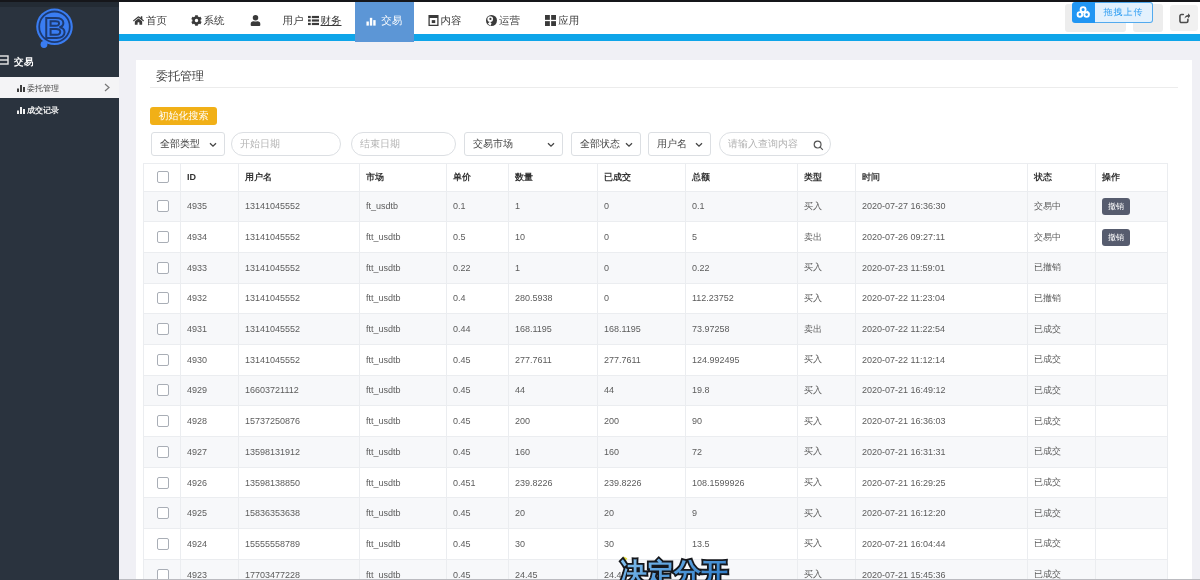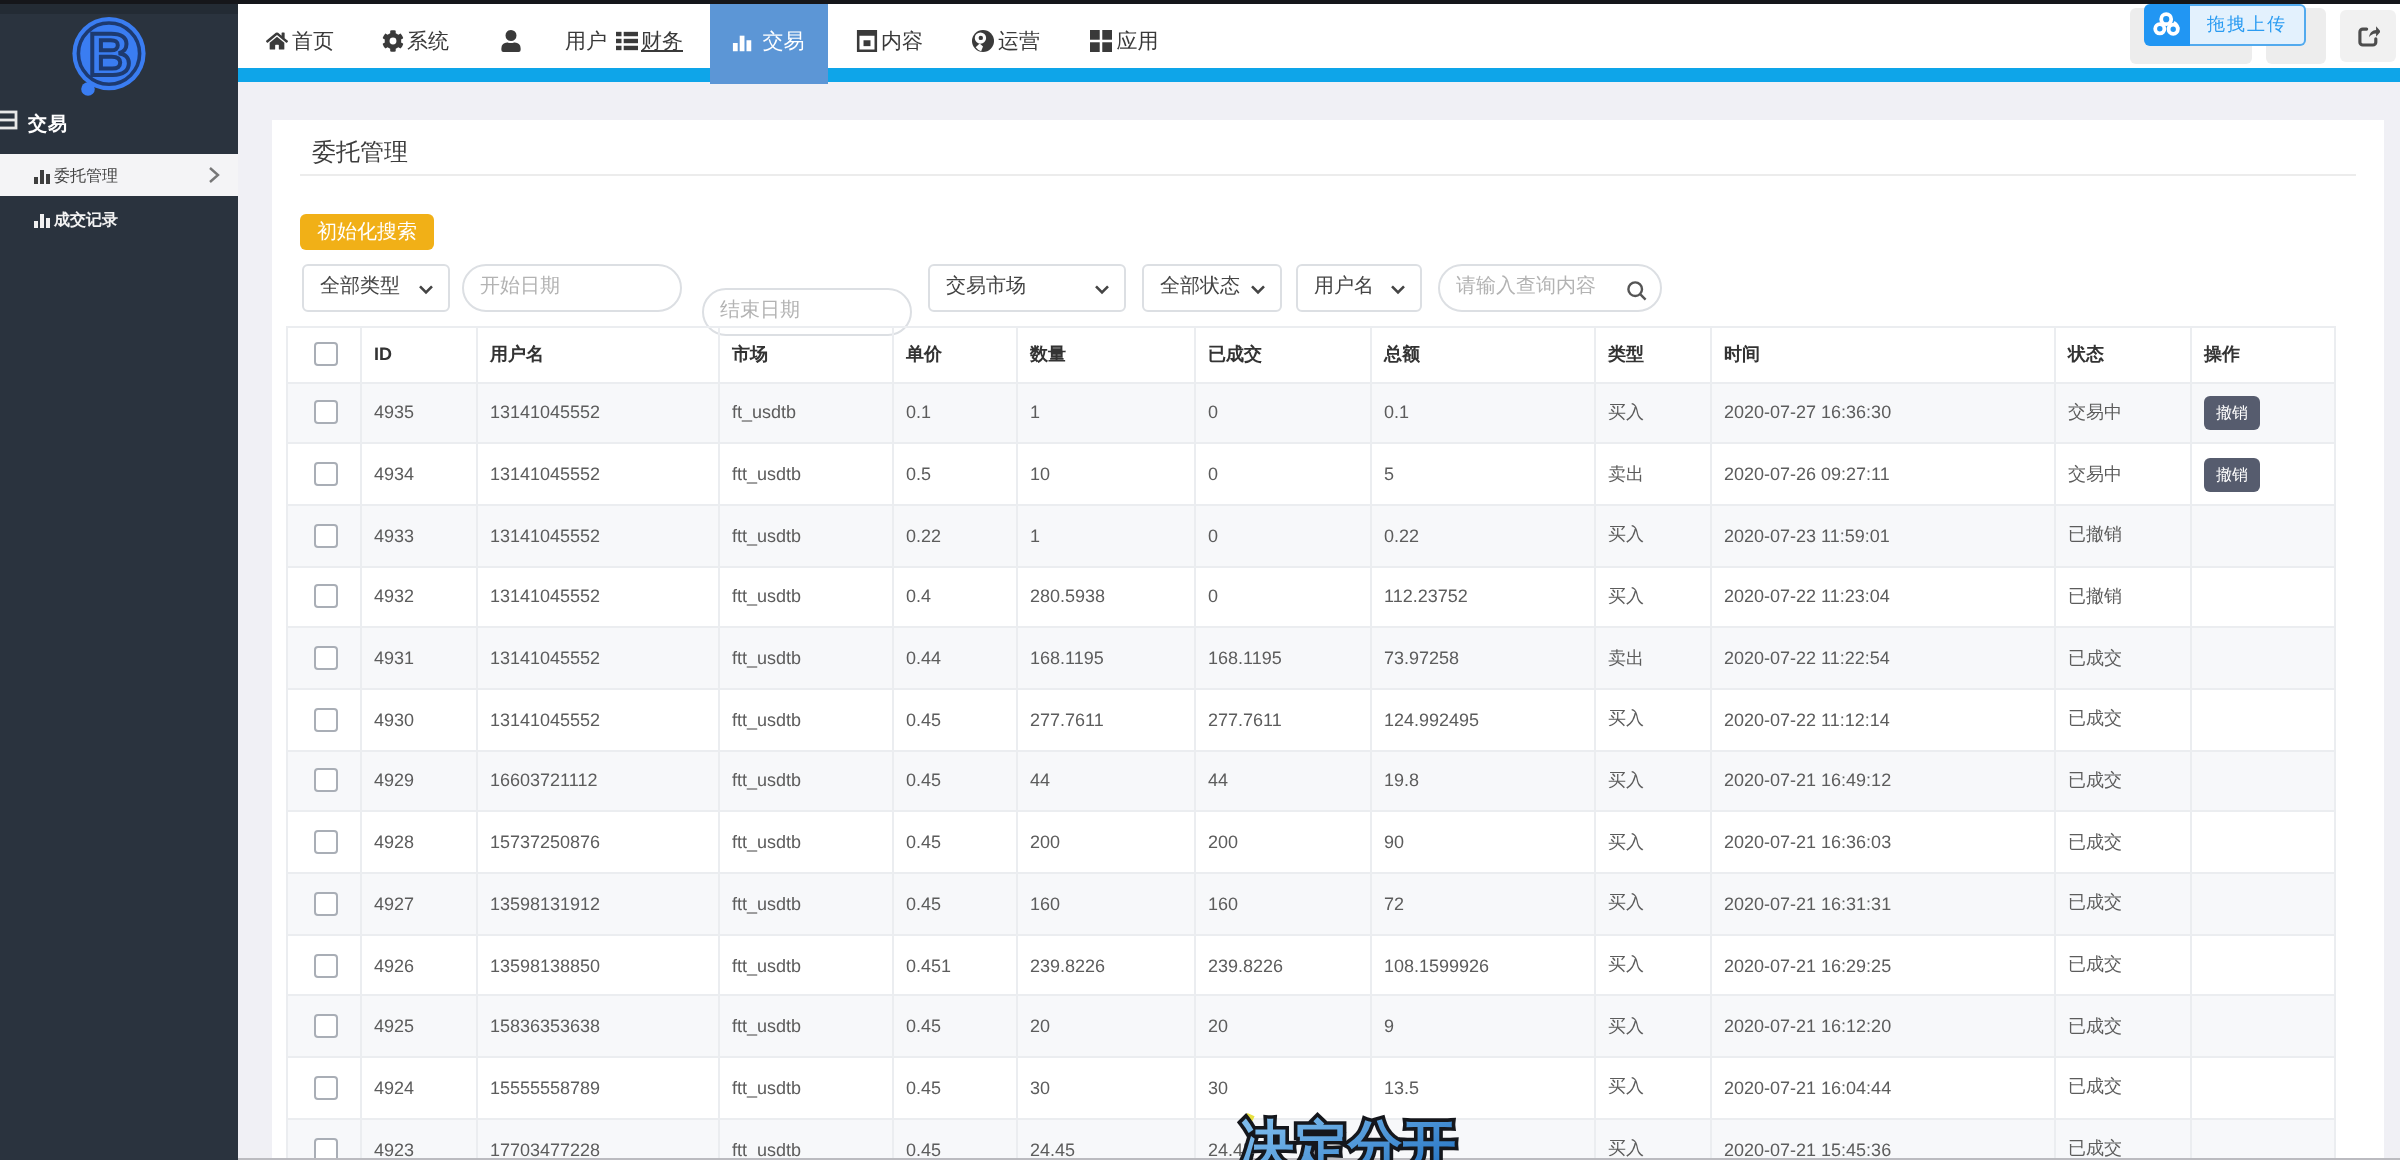--- a/index.html
+++ b/index.html
@@ -189,21 +189,21 @@
 
 <div id="panel"></div>
 <div id="title">委托管理</div>
 <div id="divider"></div>
 <div id="initbtn">初始化搜索</div>
 
 <div class="ctl" style="left:151px; width:74px;">全部类型<svg class="caret" width="8" height="6" viewBox="0 0 8 6">
       <path d="M1 1.2l3 3L7 1.2" fill="none" stroke="#444" stroke-width="1.3"></path>
     </svg></div>
 <div class="ctl ph" style="left:231px; width:110px;">开始日期</div>
-<div class="ctl ph" style="left:351px; width:105px;margin-top:12px;">结束日期</div>
+<div class="ctl ph" style="left:351px; width:105px;">结束日期</div>
 <div class="ctl" style="left:464px; width:99px;">交易市场<svg class="caret" width="8" height="6" viewBox="0 0 8 6">
       <path d="M1 1.2l3 3L7 1.2" fill="none" stroke="#444" stroke-width="1.3"></path>
     </svg></div>
 <div class="ctl" style="left:571px; width:70px;">全部状态<svg class="caret" width="8" height="6" viewBox="0 0 8 6">
       <path d="M1 1.2l3 3L7 1.2" fill="none" stroke="#444" stroke-width="1.3"></path>
     </svg></div>
 <div class="ctl" style="left:648px; width:63px;">用户名<svg class="caret" width="8" height="6" viewBox="0 0 8 6">
       <path d="M1 1.2l3 3L7 1.2" fill="none" stroke="#444" stroke-width="1.3"></path>
     </svg></div>
 <div class="ctl ph" style="left:719px; width:112px;">请输入查询内容<svg class="caret" style="top:7px;right:6px;" width="11" height="11" viewBox="0 0 11 11">

